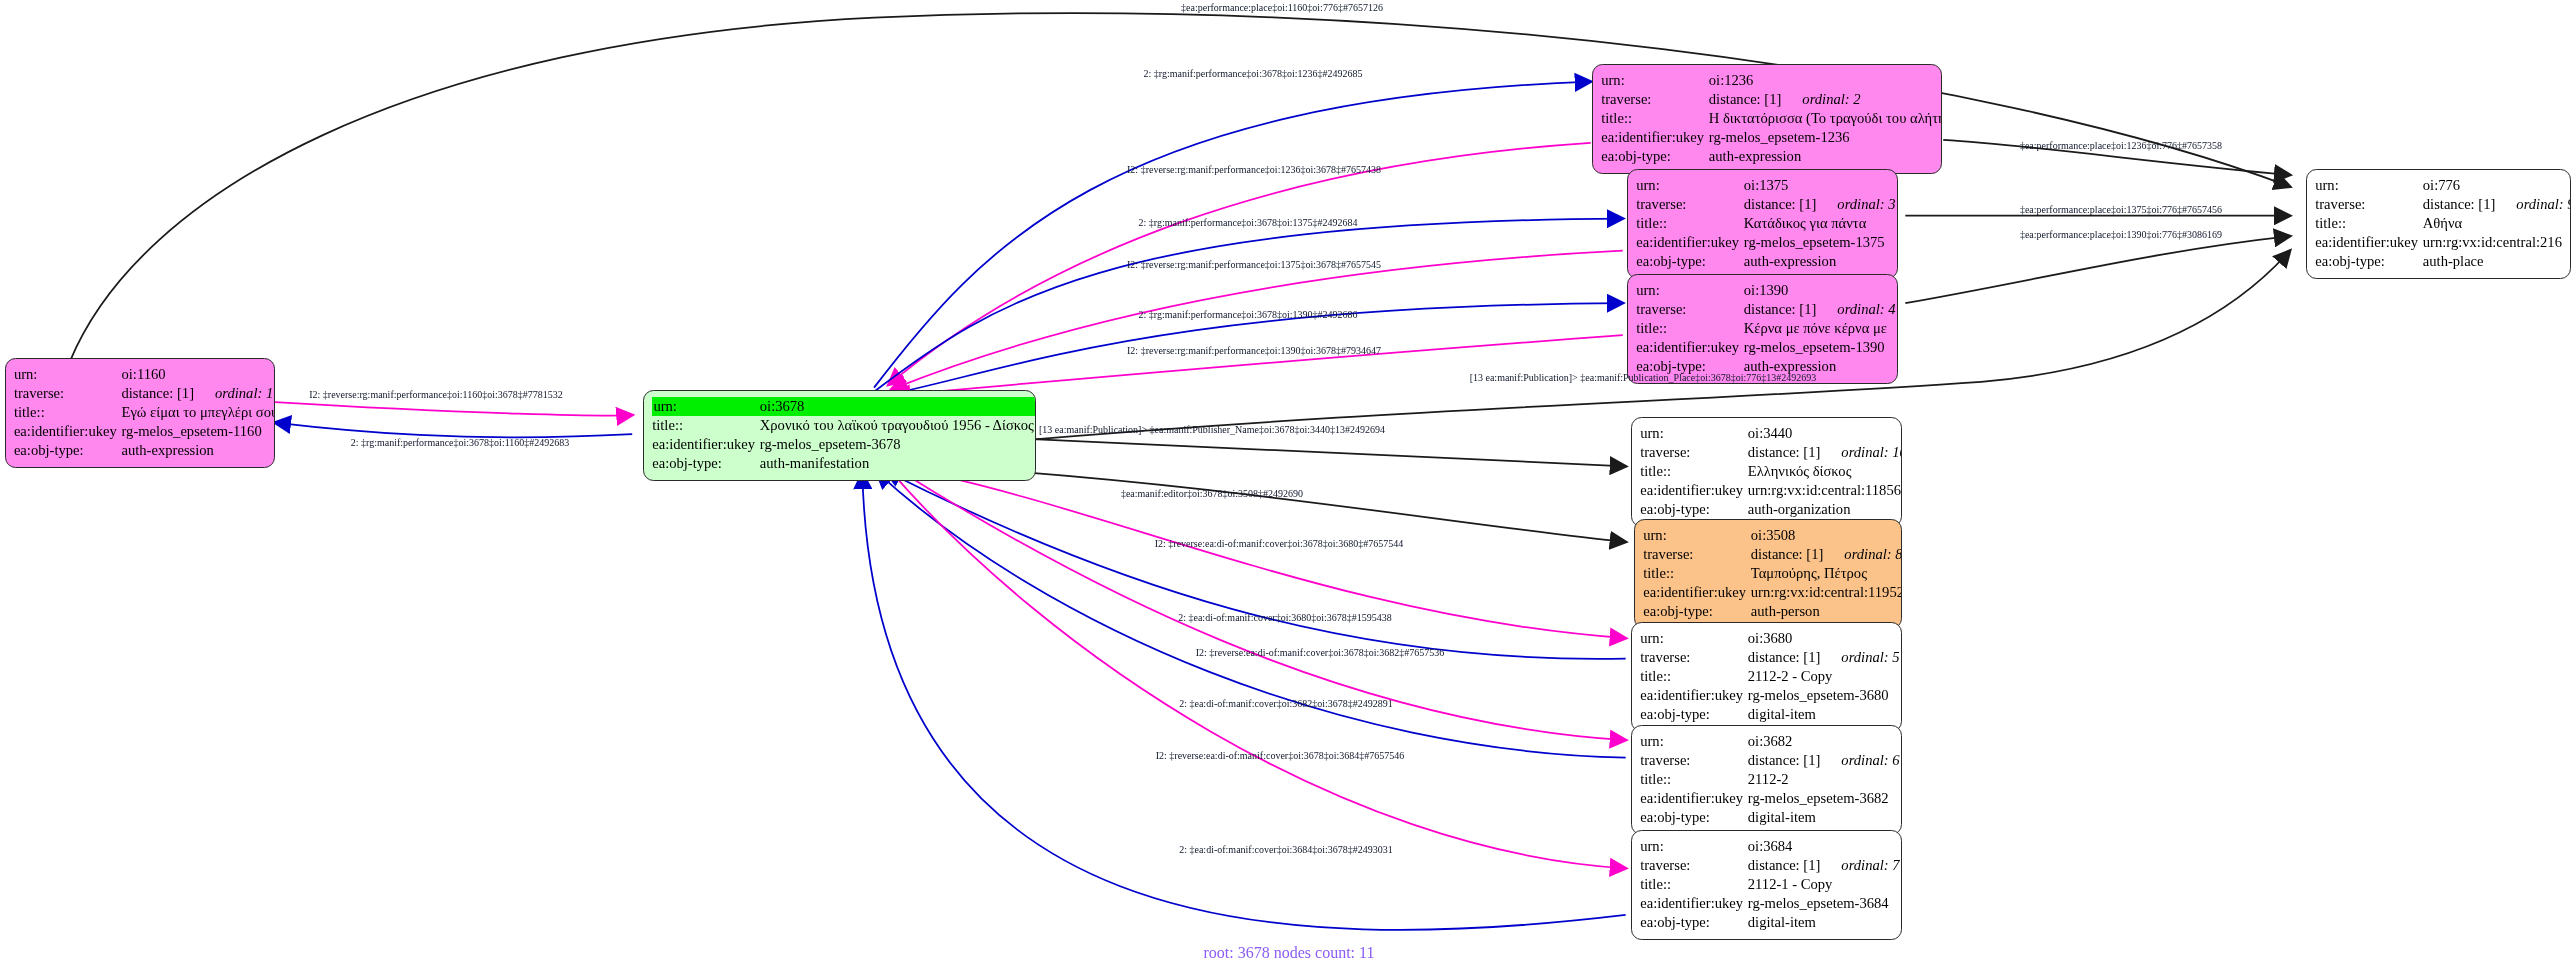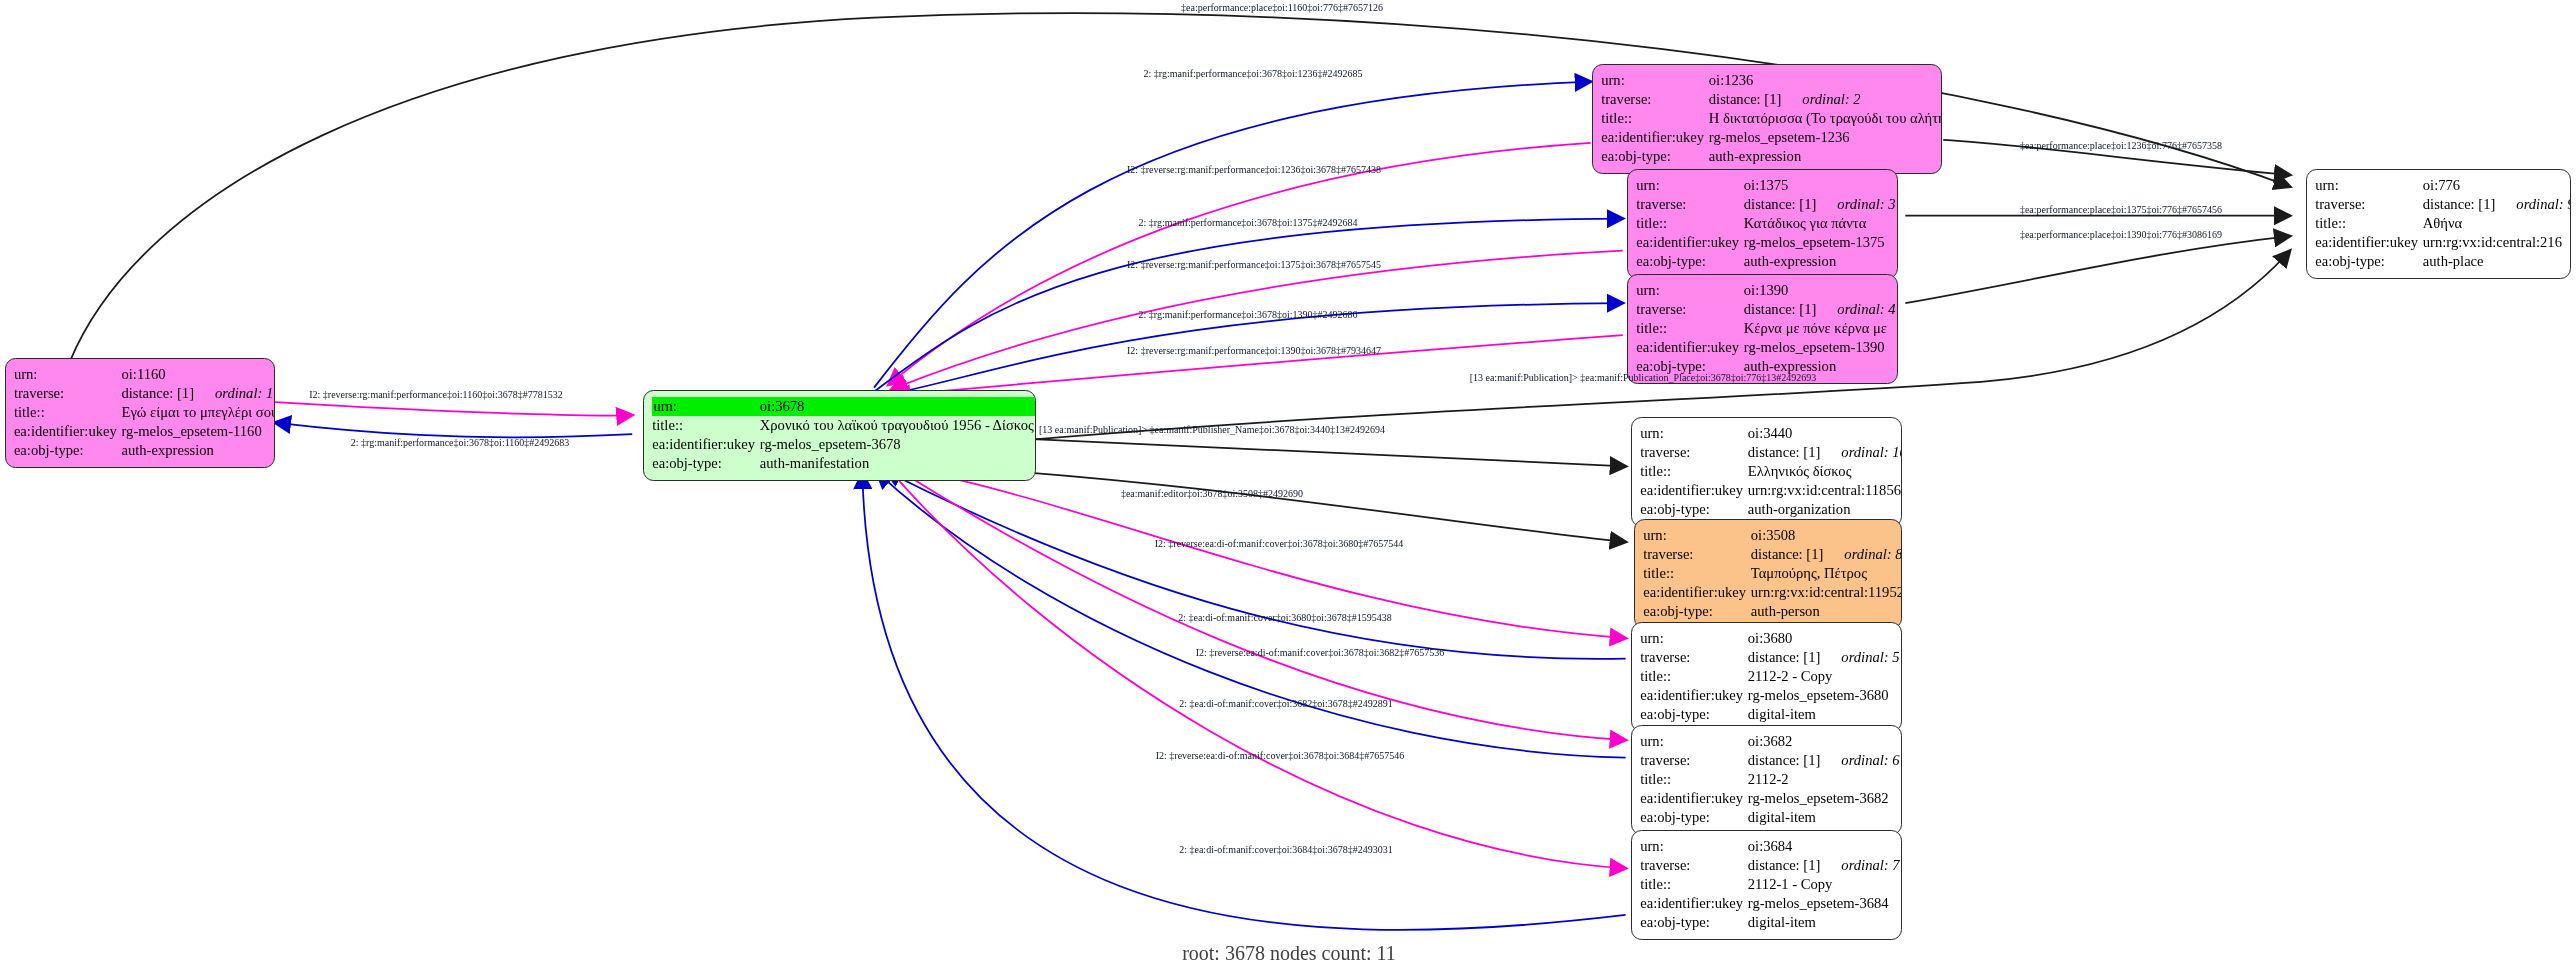--- a/index.html
+++ b/index.html
@@ -63,22 +63,22 @@
     position: absolute;
     font-size: 10px;
     line-height: 1;
     color: #0f172a;
     white-space: nowrap;
     transform: translate(-50%, -50%);
     font-family: "Liberation Serif", "DejaVu Serif", serif;
   }
   .foot-label {
     position: absolute;
-    font-size: 20px;
-    color: #404040;
+    font-size: 16px;
+    color: #8b5cf6;
     white-space: nowrap;
     transform: translate(-50%, -50%);
   }
 </style>
 </head>
 <body>
 
 <div id="canvas">
 
   <svg id="edge-layer" viewBox="0 0 4421 1666" width="2576" height="971">

